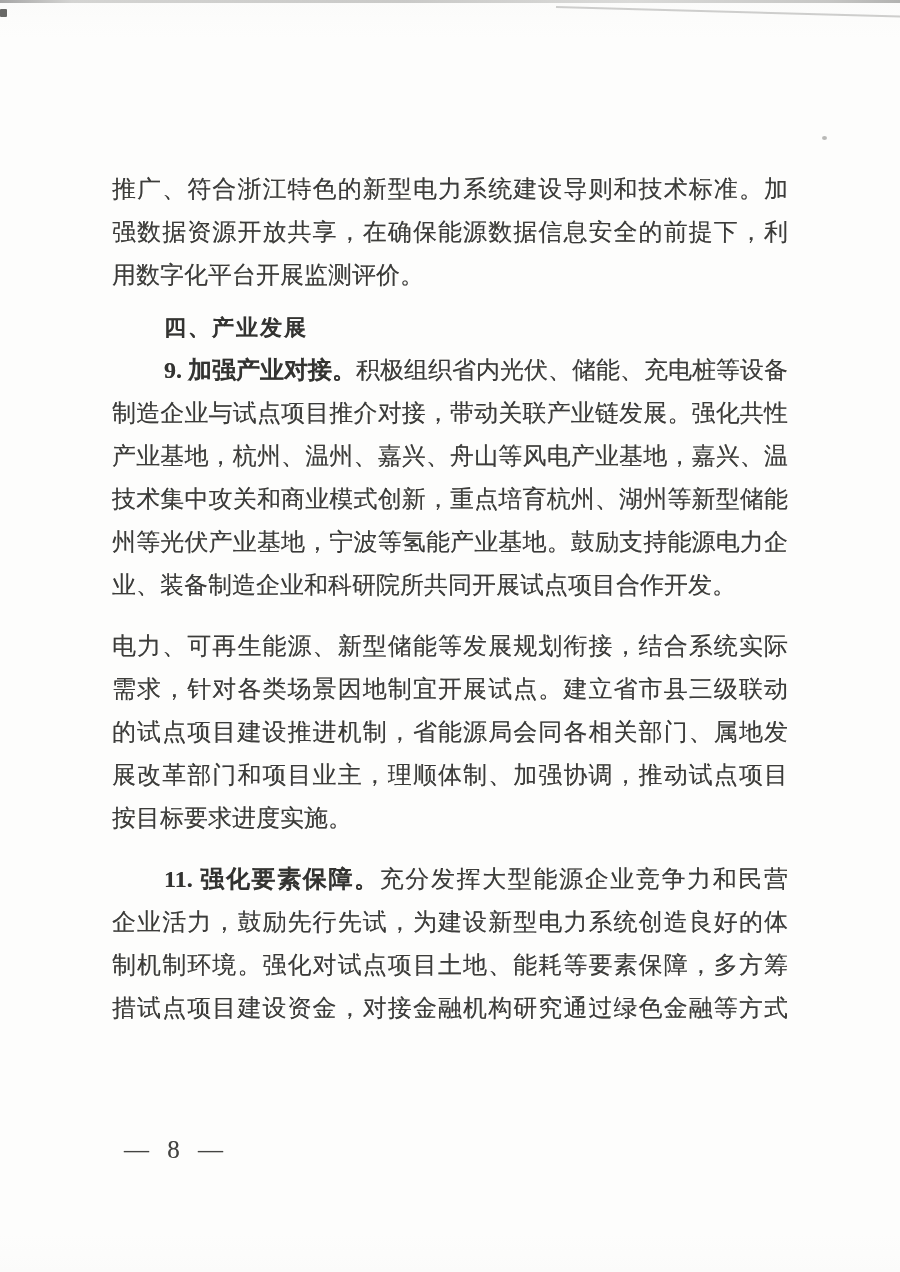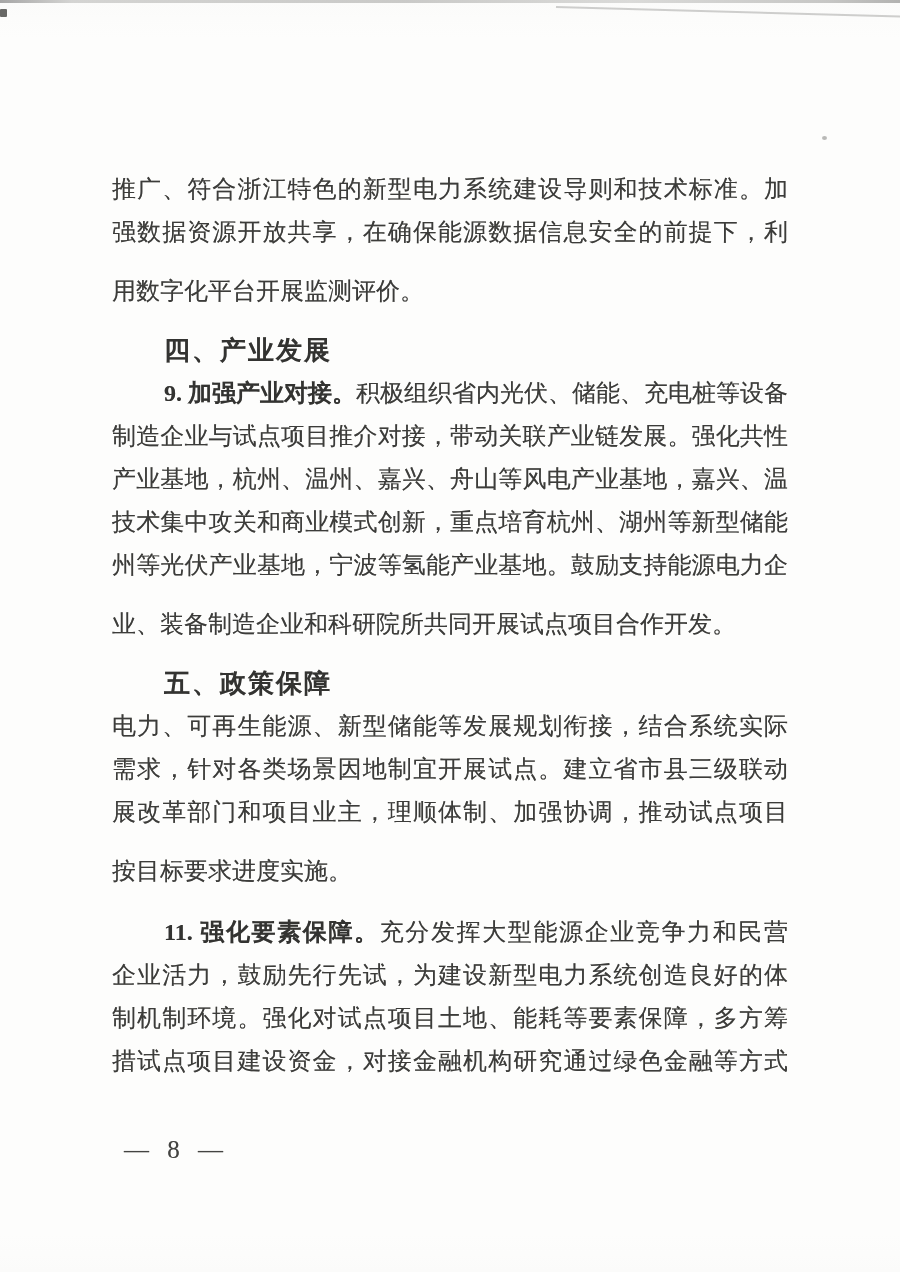--- a/index.html
+++ b/index.html
@@ -68,26 +68,25 @@
     line-height: 43px;
     font-size: 24px;
     text-align: justify;
     text-align-last: justify;
     text-justify: inter-character;
     white-space: nowrap;
   }
   .line.last {
     text-align: left;
     text-align-last: left;
-    margin-top: 16px;
   }
   .line.indent { padding-left: 52px; }
   .run.bold { font-weight: bold; color: #333331; }
   .block.heading .line {
-    font-size: 26px;
+    font-size: 22px;
     font-weight: bold;
     color: #333331;
     letter-spacing: 2px;
   }
   .page-number {
     position: absolute;
     left: 124px;
     top: 1132px;
     height: 36px;
     line-height: 36px;
@@ -116,26 +115,24 @@
         <div class="line indent last"><span class="run bold">四、产业发展</span></div>
       </div>
       <div class="block paragraph">
         <div class="line indent"><span class="run bold">9. 加强产业对接。</span><span class="run">积极组织省内光伏、储能、充电桩等设备</span></div>
         <div class="line"><span class="run">制造企业与试点项目推介对接，带动关联产业链发展。强化共性</span></div>
         <div class="line"><span class="run">产业基地，杭州、温州、嘉兴、舟山等风电产业基地，嘉兴、温</span></div>
         <div class="line"><span class="run">技术集中攻关和商业模式创新，重点培育杭州、湖州等新型储能</span></div>
         <div class="line"><span class="run">州等光伏产业基地，宁波等氢能产业基地。鼓励支持能源电力企</span></div>
         <div class="line last"><span class="run">业、装备制造企业和科研院所共同开展试点项目合作开发。</span></div>
       </div>
-      <div class="block heading">
-        <div class="line indent last"><span class="run bold">五、政策保障</span></div>
-      </div>
       <div class="block paragraph">
         <div class="line"><span class="run">电力、可再生能源、新型储能等发展规划衔接，结合系统实际</span></div>
         <div class="line"><span class="run">需求，针对各类场景因地制宜开展试点。建立省市县三级联动</span></div>
+        <div class="line"><span class="run">的试点项目建设推进机制，省能源局会同各相关部门、属地发</span></div>
         <div class="line"><span class="run">展改革部门和项目业主，理顺体制、加强协调，推动试点项目</span></div>
         <div class="line last"><span class="run">按目标要求进度实施。</span></div>
       </div>
       <div class="block paragraph">
         <div class="line indent"><span class="run bold">11. 强化要素保障。</span><span class="run">充分发挥大型能源企业竞争力和民营</span></div>
         <div class="line"><span class="run">企业活力，鼓励先行先试，为建设新型电力系统创造良好的体</span></div>
         <div class="line"><span class="run">制机制环境。强化对试点项目土地、能耗等要素保障，多方筹</span></div>
         <div class="line"><span class="run">措试点项目建设资金，对接金融机构研究通过绿色金融等方式</span></div>
       </div>
     </div>

